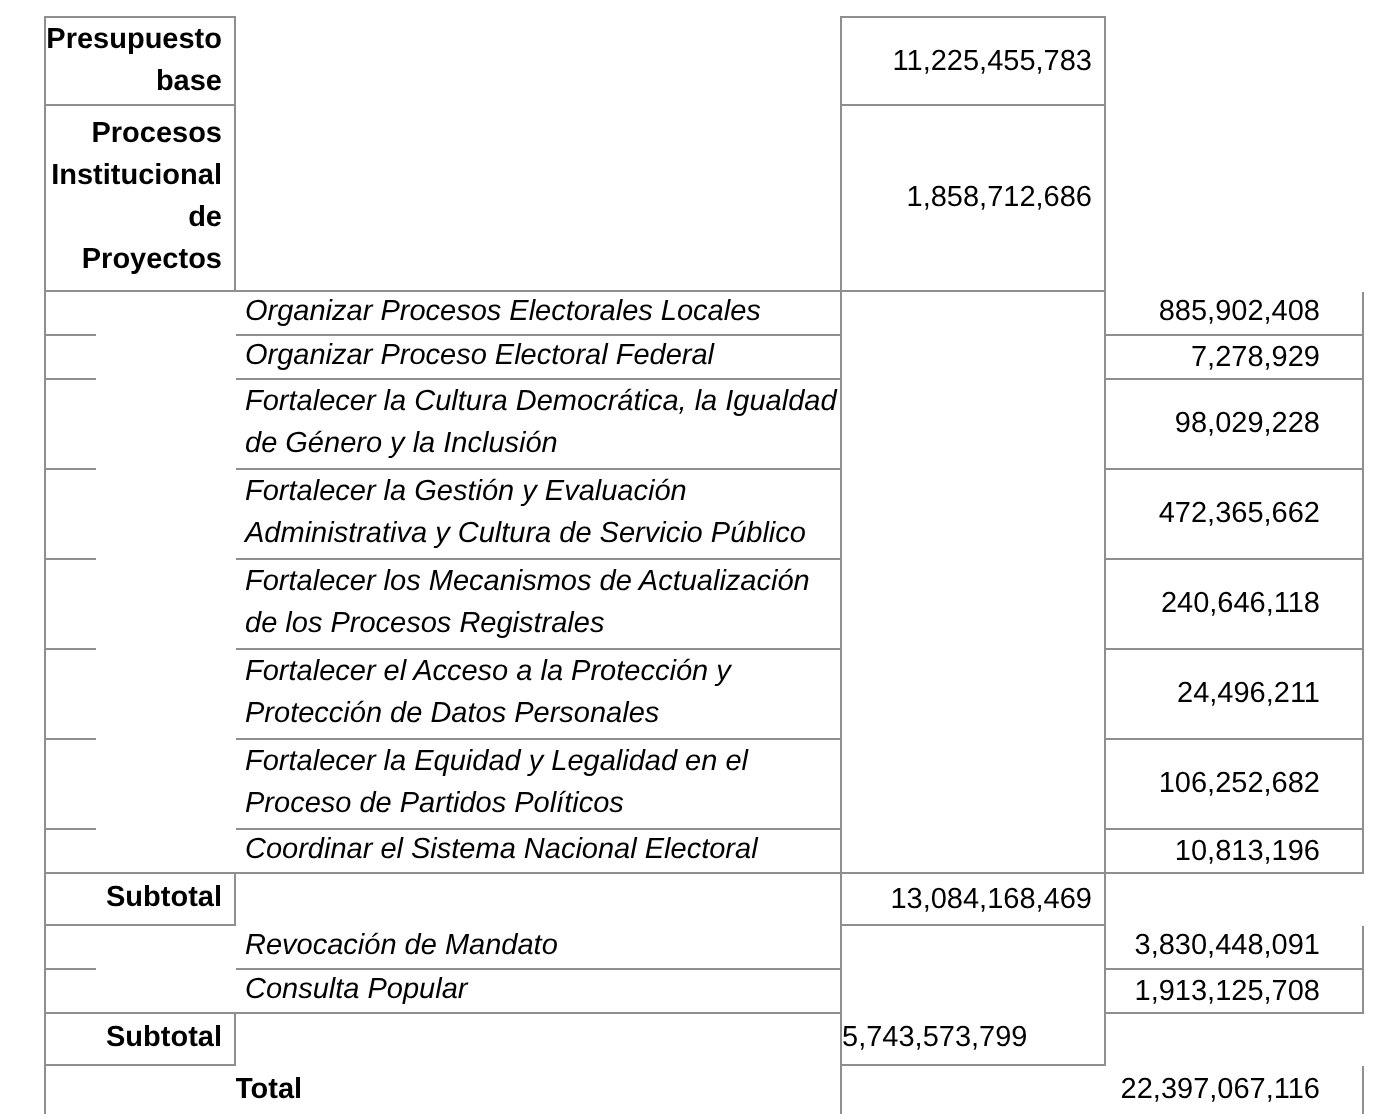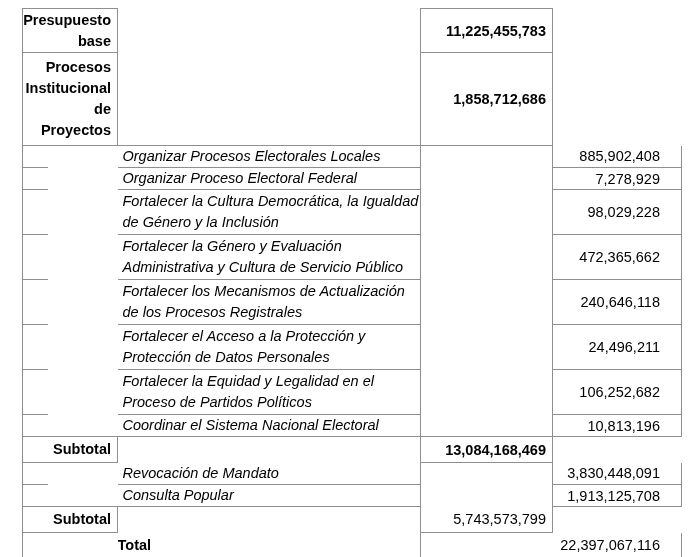--- a/index.html
+++ b/index.html
@@ -55,38 +55,37 @@
   }
   td.valcm { border: 1px solid var(--bc); }          
   td.valcm2 {                                        
     border-left: 1px solid var(--bc);
     border-right: 1px solid var(--bc);
   }
   td.valc2 {                                         
     border-left: 1px solid var(--bc);
     border-right: 1px solid var(--bc);
     border-bottom: 1px solid var(--bc);
-    text-align: right;
     padding-right: 6px;
     margin-left: 32px;
   }
   td.vald {
     border-right: 1px solid var(--bc);
     border-bottom: 1px solid var(--bc);
     text-align: right;
     padding-right: 21px;
   }
   td.vleft { border-left: 1px solid var(--bc); }
   td.totallbl {
     font-weight: bold;
     border-bottom: 1px solid var(--bc);
     padding-right: 6px;
   }
   td.plain { }
-  .bold { font-weight: bold; margin-top: 24px; }
+  .bold { font-weight: normal; margin-top: 24px; }
   .ln { display: block; white-space: nowrap; }
 </style>
 </head>
 <body style="background: rgb(255, 255, 255); color: rgb(0, 0, 0);">
 
 <table class="budget">
   <colgroup>
     <col style="width:25px">
     <col style="width:70px">
     <col style="width:303px">
@@ -140,21 +139,21 @@
     <td class="name">
       <span class="ln">Fortalecer la Cultura Democrática, la Igualdad</span>
       <span class="ln">de Género y la Inclusión</span>
     </td>
     <td class="vald">98,029,228</td>
   </tr>
   <tr class="h45">
     <td class="stub"></td>
     <td class="gap"></td>
     <td class="name">
-      <span class="ln">Fortalecer la Género y Evaluación</span>
+      <span class="ln">Fortalecer la Gestión y Evaluación</span>
       <span class="ln">Administrativa y Cultura de Servicio Público</span>
     </td>
     <td class="vald">472,365,662</td>
   </tr>
   <tr class="h45">
     <td class="stub"></td>
     <td class="gap"></td>
     <td class="name">
       <span class="ln">Fortalecer los Mecanismos de Actualización</span>
       <span class="ln">de los Procesos Registrales</span>

